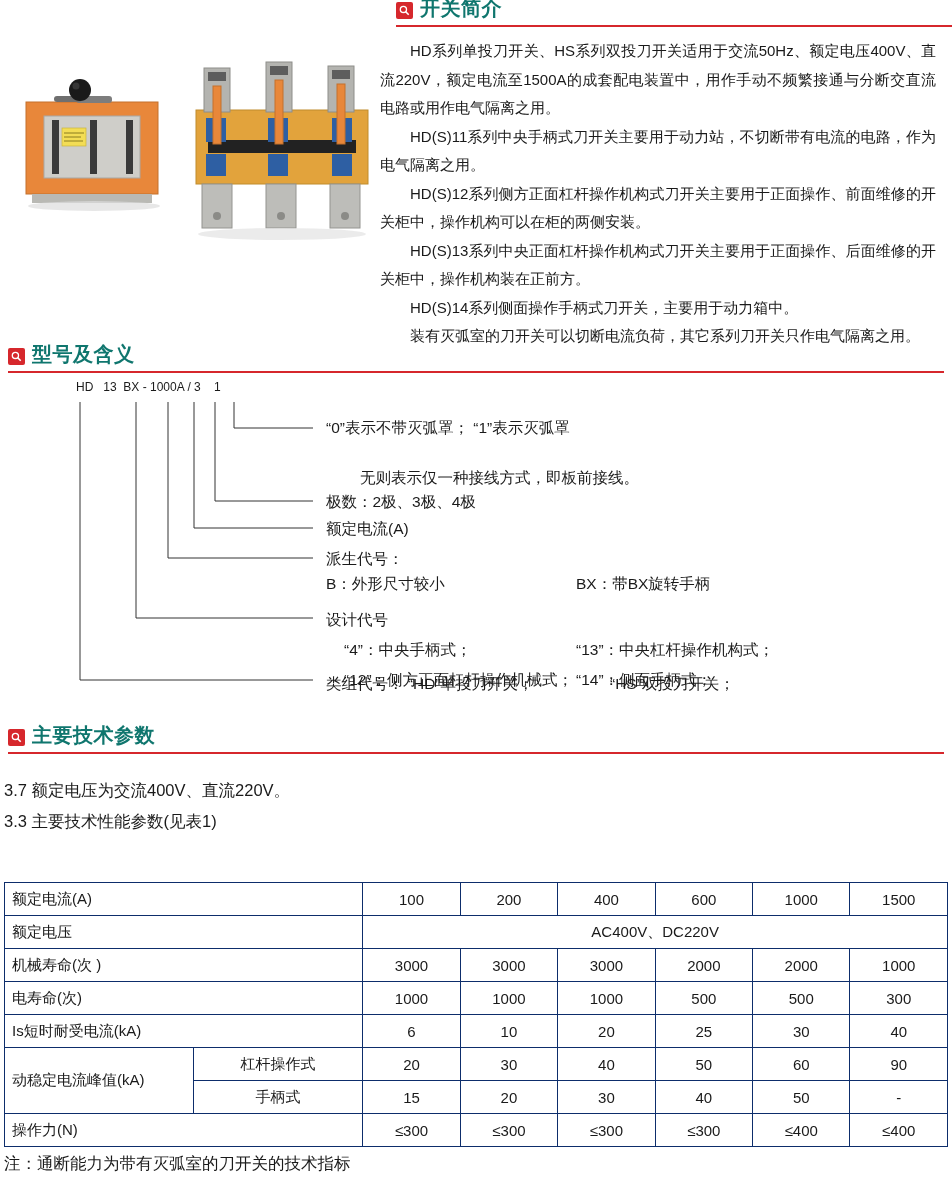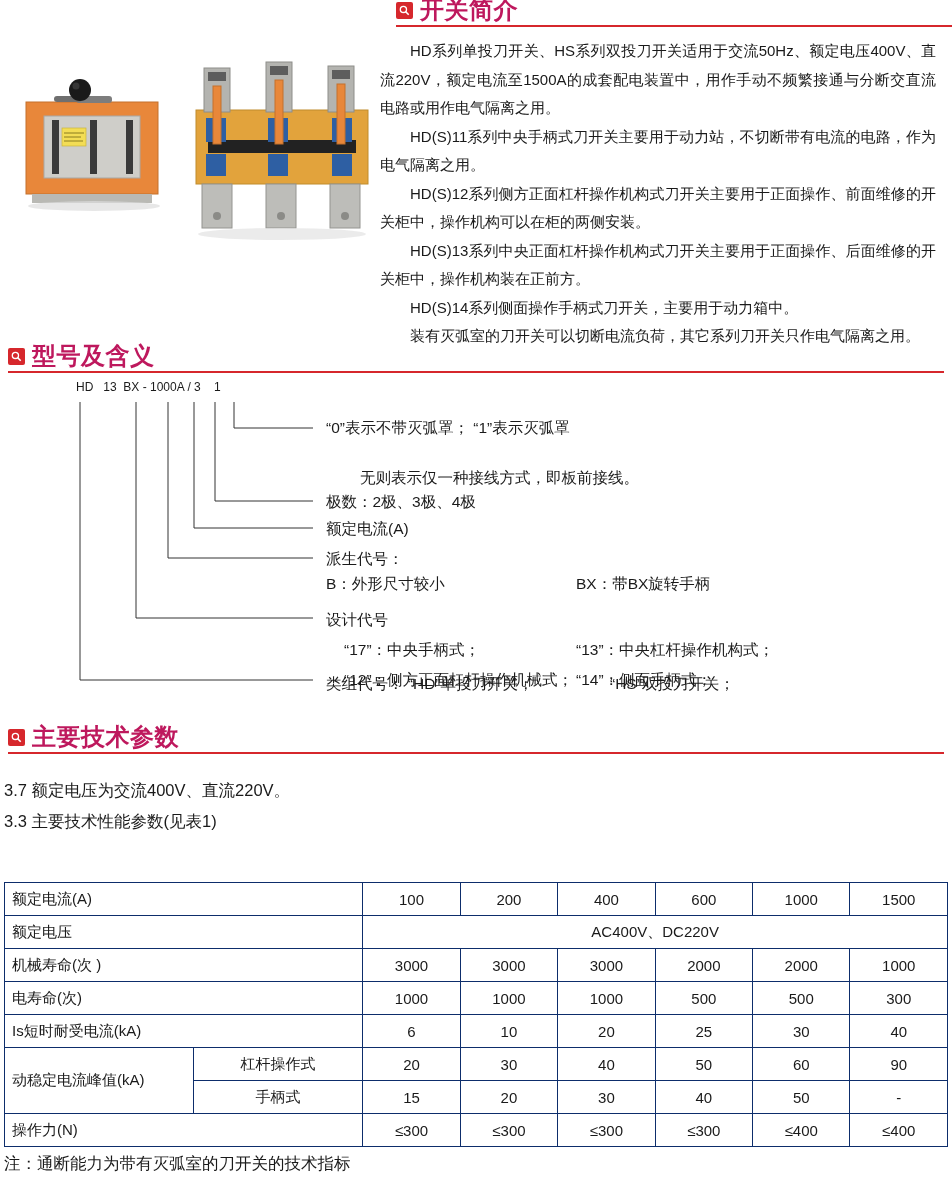--- a/index.html
+++ b/index.html
@@ -13,22 +13,23 @@
   .page { position: relative; width: 952px; height: 1187px; overflow: hidden; }
 
   
   .sec-head { display: flex; align-items: center; gap: 7px; }
   .sec-head .badge {
     width: 17px; height: 17px; background: #d6272c; border-radius: 2px;
     display: flex; align-items: center; justify-content: center; flex: 0 0 auto;
   }
   .sec-head .badge svg { display: block; }
   .sec-head .title {
-    color: #be185d; font-size: 24px; font-weight: bold; letter-spacing: .5px;
+    color: #0f766e; font-size: 20px; font-weight: bold; letter-spacing: .5px;
     line-height: 20px;
+    font-family: Liberation Mono, monospace;
   }
   .sec-rule { height: 2px; background: #d6272c; margin-top: 5px; }
 
   
   #sec1 { position: absolute; left: 396px; top: 0px; width: 556px; }
   #sec1 .sec-rule { width: 556px; }
   #intro-text {
     position: absolute; left: 380px; top: 37px; width: 556px;
     font-size: 15px; line-height: 28.5px; text-align: justify;
   }
@@ -214,21 +215,21 @@
     </svg>
 
     <div class="note" style="left:318px; top:36px; width:600px;">“0”表示不带灭弧罩；  “1”表示灭弧罩</div>
     <div class="note" style="left:352px; top:86px; width:600px;">无则表示仅一种接线方式，即板前接线。</div>
     <div class="note" style="left:318px; top:110px;">极数：2极、3极、4极</div>
     <div class="note" style="left:318px; top:137px;">额定电流(A)</div>
     <div class="note" style="left:318px; top:167px;">派生代号：</div>
     <div class="note" style="left:318px; top:192px;">B：外形尺寸较小</div>
     <div class="note" style="left:568px; top:192px;">BX：带BX旋转手柄</div>
     <div class="note" style="left:318px; top:228px;">设计代号</div>
-    <div class="note" style="left:336px; top:258px;">“17”：中央手柄式；</div>
+    <div class="note" style="left:336px; top:258px;">“4”：中央手柄式；</div>
     <div class="note" style="left:568px; top:258px;">“13”：中央杠杆操作机构式；</div>
     <div class="note" style="left:336px; top:288px;">“12”：侧方正面杠杆操作机械式；</div>
     <div class="note" style="left:568px; top:288px;">“14”：侧面手柄式；</div>
 
   </div>
 
   <div class="note" style="position:absolute; left:326px; top:672px;">类组代号：  “HD”单投刀开关；</div>
   <div class="note" style="position:absolute; left:610px; top:672px;">“HS”双投刀开关；</div>
 
   <div id="sec3">

